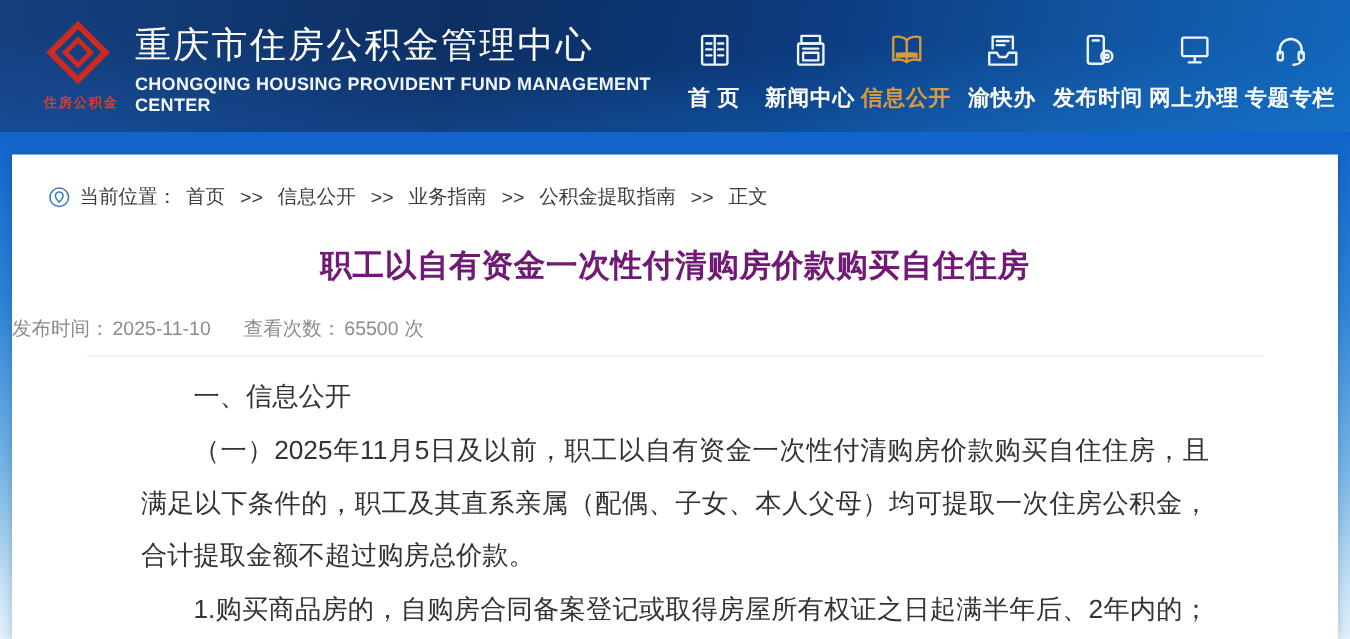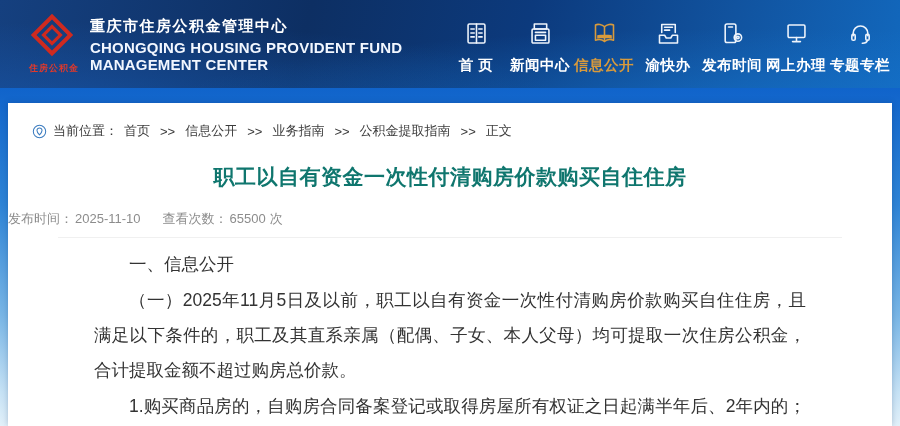--- a/index.html
+++ b/index.html
@@ -13,22 +13,22 @@
     background:
       radial-gradient(120% 160% at 85% 120%, rgba(23,120,210,.55) 0%, rgba(23,120,210,0) 55%),
       radial-gradient(90% 150% at 8% 115%, rgba(26,95,185,.5) 0%, rgba(26,95,185,0) 60%),
       linear-gradient(103deg,#15407f 0%,#0d2f63 34%,#0c3a7d 58%,#11539f 80%,#1268bd 100%);
     display:flex; align-items:center; justify-content:space-between; padding:0 8px 0 26px; }
   .brand { display:flex; align-items:center; gap:12px; margin-top:2px; }
   .logo-wrap { position:relative; width:52px; height:64px; flex:0 0 auto; }
   .logo-cn { position:absolute; left:-8px; bottom:2px; width:72px; text-align:center;
              font-size:9px; color:#e0392b; font-weight:bold; letter-spacing:1px; white-space:nowrap; }
   .titles { display:flex; flex-direction:column; gap:3px; }
-  .title-cn { color:#ffffff; font-size:15px; font-weight:bold; letter-spacing:1.5px; }
-  .title-en { color:#f2f7ff; font-size:15px; font-weight:bold; letter-spacing:.2px; }
+  .title-cn { color:#ffffff; font-size:24px; font-weight:normal; letter-spacing:1.5px; }
+  .title-en { color:#f2f7ff; font-size:12px; font-weight:bold; letter-spacing:.2px; }
 
   .main-nav { display:flex; align-items:center; gap:0; margin-top:6px; }
   .nav-item { display:flex; flex-direction:column; align-items:center; gap:9px;
               width:64px; cursor:pointer; text-decoration:none; }
   .nav-icon { width:27px; height:27px; display:block; }
   .nav-icon svg { width:27px; height:27px; display:block; }
   .nav-icon svg * { stroke:#eef4fc; stroke-width:1.4; fill:none; stroke-linecap:round; stroke-linejoin:round; }
   .nav-label { color:#ffffff; font-size:14.5px; font-weight:bold; white-space:nowrap; letter-spacing:.5px; }
   .nav-item.active .nav-label { color:#d89a3c; }
   .nav-item.active .nav-icon svg * { stroke:#d89a3c; }
@@ -38,21 +38,21 @@
   .card { position:absolute; left:8px; right:8px; top:103px; bottom:0;
           background:#ffffff; box-shadow:0 0 6px rgba(10,40,90,.25); }
   .breadcrumb { display:flex; align-items:center; gap:6px; padding:19px 0 0 24px;
                 font-size:13px; color:#3c3c3c; }
   .crumb-sep { margin:0 4px; color:#3c3c3c; }
   .crumb-item { color:#3c3c3c; text-decoration:none; }
   .pin { width:15px; height:15px; }
   .pin svg { width:15px; height:15px; display:block; }
 
   .article-title { text-align:center; margin-top:23px; font-size:21px; font-weight:bold;
-                   color:#0f766e; letter-spacing:.5px; }
+                   color:#701a75; letter-spacing:.5px; }
   .article-meta { text-align:left; margin-top:19px; font-size:13px; color:#8c8c8c; }
   .article-meta .v { margin-left:2px; }
   .article-meta .gap { margin-left:22px; }
   .article-meta .unit { margin-left:4px; }
   .divider { border:none; border-top:1px solid #f0f0f0; margin:9px 50px 0 50px; }
 
   .article-body { padding:9px 86px 0 86px; font-size:17.5px; color:#333333; }
   .article-body p { line-height:35px; text-indent:2em; text-align:justify; margin-bottom:1px; }
 </style>
 </head>

